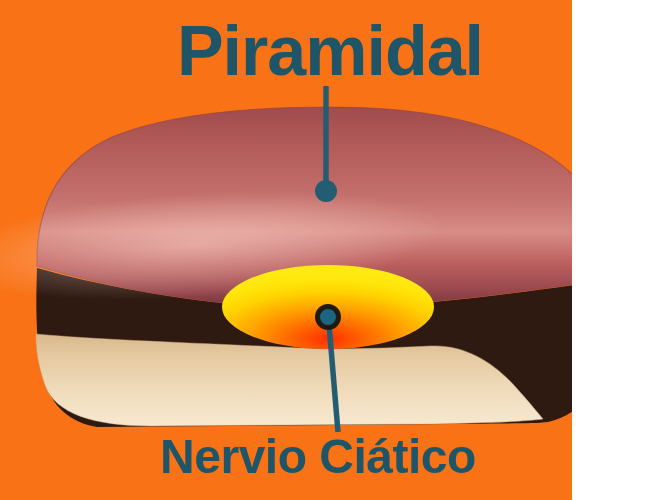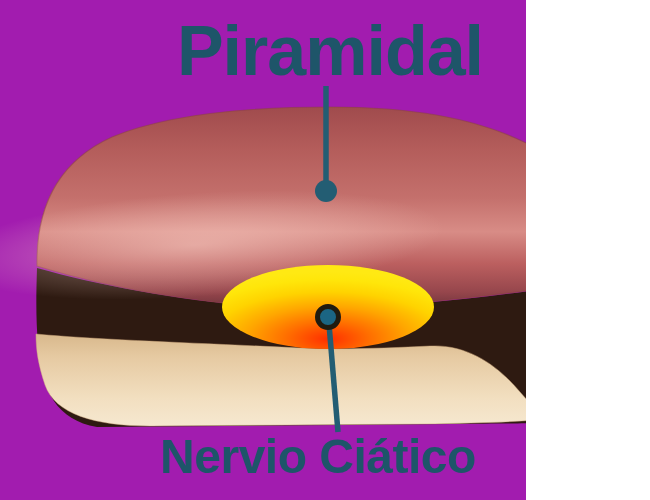--- a/index.html
+++ b/index.html
@@ -3,23 +3,23 @@
 <meta charset="utf-8">
 <style>
   html, body {
     margin: 0;
     padding: 0;
     background: #ffffff;
     font-family: "Liberation Sans", sans-serif;
   }
   .stage {
     position: relative;
-    width: 526px;
+    width: 572px;
     height: 500px;
-    background: #a21caf;
+    background: #f97316;
     overflow: hidden;
   }
   svg { display: block; }
   .diagram-label {
     font-family: "Liberation Sans", "DejaVu Sans", sans-serif;
     font-weight: bold;
   }
   .title-label    { font-size: 70px; letter-spacing: -1px; }
   .subtitle-label { font-size: 48px; letter-spacing: -0.5px; }
 </style>

